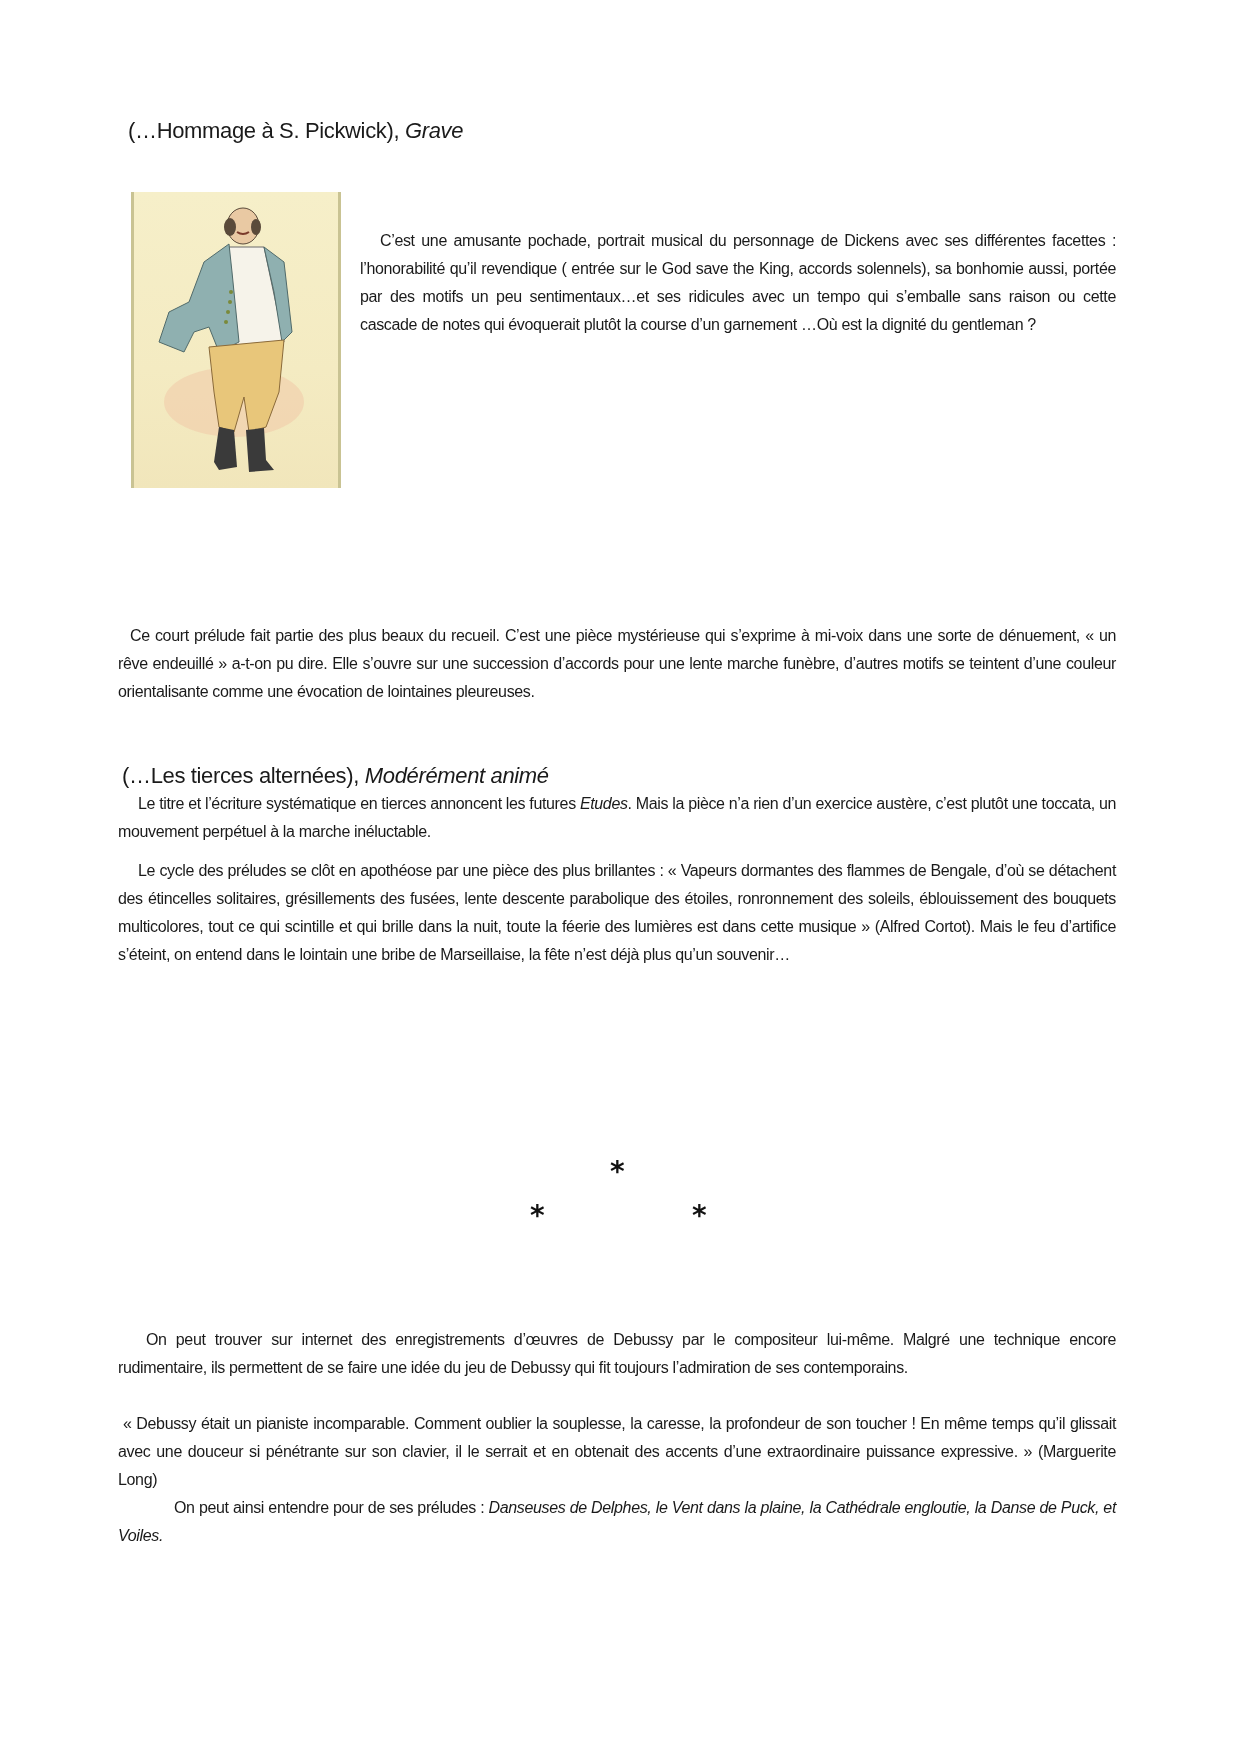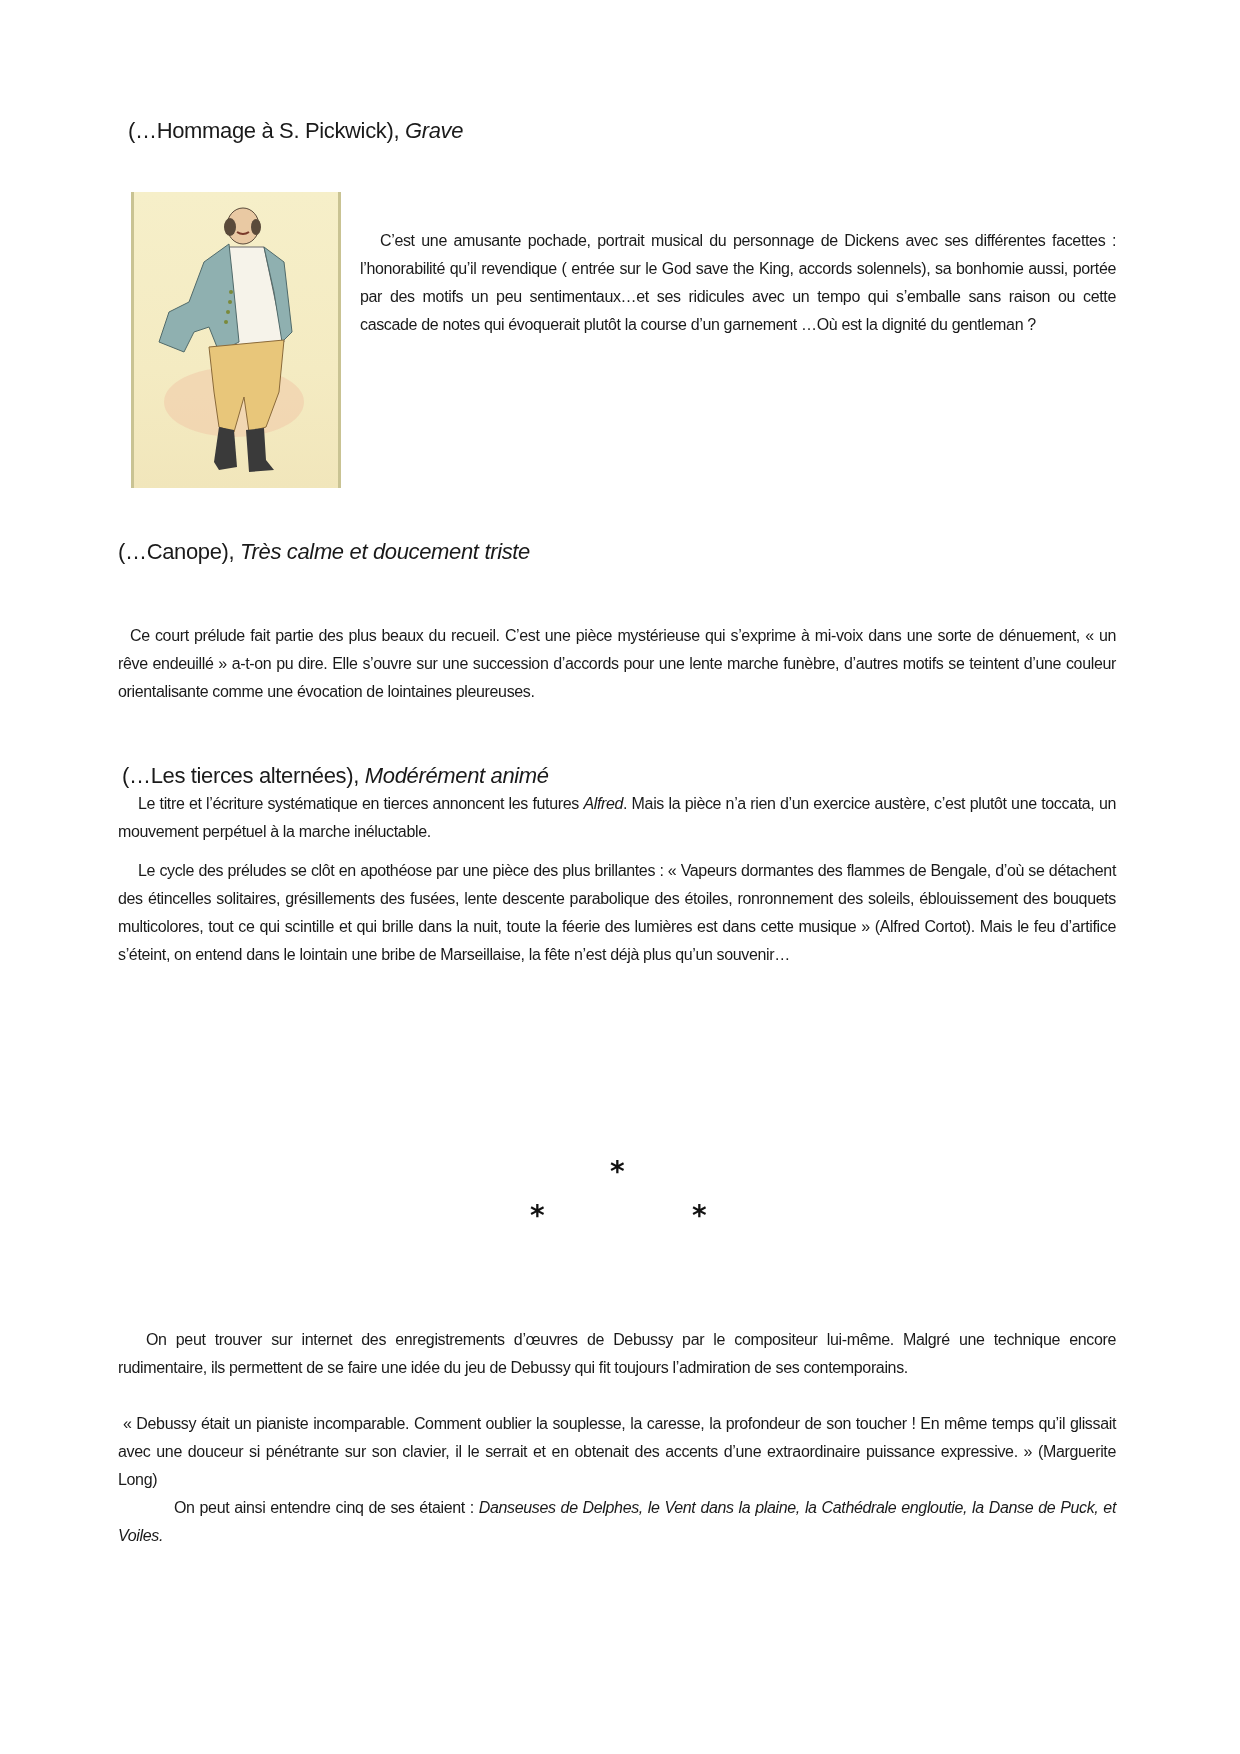--- a/index.html
+++ b/index.html
@@ -68,45 +68,42 @@
 
       <path d="M85 235 L100 238 L103 275 L85 278 L80 270 Z" fill="#3a3a3a"></path>
       <path d="M112 238 L130 236 L132 268 L140 278 L115 280 Z" fill="#3a3a3a"></path>
     </svg>
   </div>
 
   <div class="txt justify" style="left:360px; top:227px; width:756px;">
     <span class="indent1"></span><span>C’est une amusante pochade,  portrait musical du personnage de Dickens avec ses différentes facettes : l’honorabilité qu’il revendique ( entrée sur le God save the King, accords solennels), sa bonhomie aussi, portée par des motifs un peu sentimentaux…et ses ridicules avec un tempo qui s’emballe sans raison ou cette cascade de notes qui évoquerait plutôt la course d’un garnement …Où est la dignité du gentleman ?</span>
   </div>
 
-  <div class="heading" style="left:118px; top:538px;">
-    <span>(…Canope), </span><em>Très calme et doucement triste</em>
-  </div>
   <div class="txt justify" style="left:118px; top:622px; width:998px;">
     <span class="indent1" style="width:12px"></span><span>Ce court prélude fait partie des plus beaux du recueil. C’est une pièce mystérieuse qui s’exprime à mi-voix dans une sorte de dénuement, « un rêve endeuillé » a-t-on pu dire. Elle s’ouvre sur  une succession d’accords  pour une lente marche funèbre, d’autres motifs se teintent d’une couleur orientalisante comme une évocation de lointaines pleureuses.</span>
   </div>
 
   <div class="heading" style="left:122px; top:762px;">
     <span>(…Les tierces alternées), </span><em>Modérément animé</em>
   </div>
   <div class="txt justify" style="left:118px; top:790px; width:998px;">
-    <span class="indent1"></span><span>Le titre et l’écriture systématique en tierces annoncent les futures </span><em>Alfred</em><span>. Mais la pièce n’a rien d’un exercice austère, c’est plutôt une toccata, un mouvement perpétuel à la marche inéluctable.</span>
+    <span class="indent1"></span><span>Le titre et l’écriture systématique en tierces annoncent les futures </span><em>Etudes</em><span>. Mais la pièce n’a rien d’un exercice austère, c’est plutôt une toccata, un mouvement perpétuel à la marche inéluctable.</span>
   </div>
 
   <div class="txt justify" style="left:118px; top:857px; width:998px;">
     <span class="indent1"></span><span>Le cycle des préludes se clôt en apothéose  par une pièce des plus brillantes : « Vapeurs dormantes des flammes de Bengale, d’où se détachent des étincelles solitaires, grésillements des fusées, lente descente parabolique des étoiles, ronronnement des soleils, éblouissement des bouquets multicolores, tout ce qui scintille et qui brille dans la nuit, toute la féerie des lumières est dans cette musique » (Alfred Cortot). Mais le feu d’artifice s’éteint, on entend  dans le lointain une bribe de Marseillaise, la fête n’est déjà plus qu’un souvenir…</span>
   </div>
 
   <div class="star" style="left:610px; top:1158px;">*</div>
   <div class="star" style="left:530px; top:1202px;">*</div>
   <div class="star" style="left:692px; top:1202px;">*</div>
 
   <div class="txt justify" style="left:118px; top:1326px; width:998px;">
     <span class="indent2"></span><span>On peut trouver sur internet des enregistrements d’œuvres de Debussy par le compositeur lui-même. Malgré une technique encore rudimentaire, ils permettent de se faire une idée du jeu de Debussy qui fit toujours l’admiration de  ses contemporains.</span>
   </div>
   <div class="txt justify" style="left:118px; top:1410px; width:998px;">
     <span class="indent1" style="width:5px"></span><span>« Debussy était un pianiste incomparable. Comment oublier la souplesse, la caresse, la profondeur de son toucher ! En même temps qu’il glissait avec une douceur si pénétrante sur son clavier, il le serrait et en obtenait des accents d’une extraordinaire puissance expressive. » (Marguerite Long)</span>
   </div>
   <div class="txt justify" style="left:118px; top:1494px; width:998px;">
-    <span class="indent3"></span><span>On peut ainsi entendre cinq de ses  étaient : </span><em>Danseuses de Delphes, le Vent dans la plaine, la Cathédrale engloutie, la Danse de Puck, et Voiles.</em>
+    <span class="indent3"></span><span>On peut ainsi entendre pour de ses  préludes : </span><em>Danseuses de Delphes, le Vent dans la plaine, la Cathédrale engloutie, la Danse de Puck, et Voiles.</em>
   </div>
 
 </div>
 
 </body></html>

